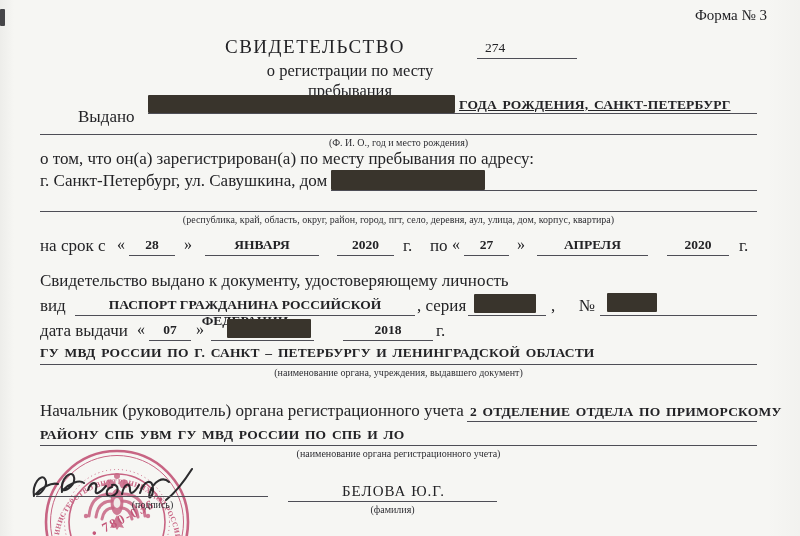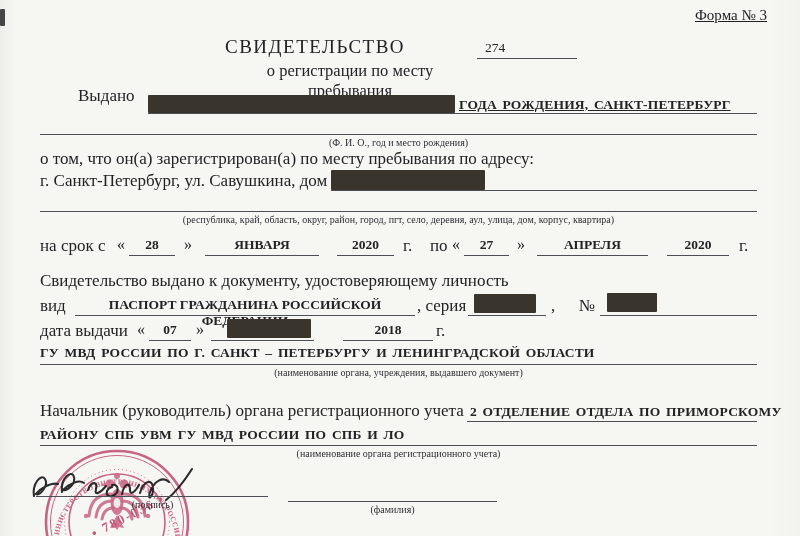--- a/index.html
+++ b/index.html
@@ -24,26 +24,26 @@
              transform:rotate(-27deg);white-space:nowrap;}
   .corner{background:#454548;border-radius:1px;}
 </style>
 </head>
 <body>
 
 <div class="page">
 
   <div class="abs corner" style="left:0;top:9px;width:5px;height:17px;"></div>
 
-  <div class="abs sm" style="left:655px;top:7px;width:112px;text-align:right;text-decoration:underline;">Форма № 3</div>
+  <div class="abs sm" style="left:655px;top:7px;width:112px;text-align:right;">Форма № 3</div>
   <div class="abs title" style="left:225px;top:36px;width:210px;">СВИДЕТЕЛЬСТВО</div>
   <div class="abs" style="left:477px;top:40px;width:100px;border-bottom:1px solid var(--line);font-size:13.5px;padding-left:8px;box-sizing:border-box;height:19px;">274</div>
   <div class="abs subtitle" style="left:225px;top:61px;width:250px;">о регистрации по месту пребывания</div>
 
-  <div class="abs lbl" style="left:78px;top:86px;text-align:center;">Выдано</div>
+  <div class="abs lbl" style="left:78px;top:107px;text-align:center;">Выдано</div>
   <div class="abs redact" style="left:148px;top:95px;width:307px;height:18px;"></div>
   <div class="abs valb" style="left:459px;top:97px;text-decoration:underline;">ГОДА РОЖДЕНИЯ, САНКТ-ПЕТЕРБУРГ</div>
   <div class="abs uline" style="left:148px;top:113px;width:609px;"></div>
 
   <div class="abs uline" style="left:40px;top:134px;width:717px;"></div>
   <div class="abs cap" style="left:40px;top:137px;width:717px;">(Ф. И. О., год и место рождения)</div>
 
   <div class="abs lbl" style="left:40px;top:149px;">о том, что он(а) зарегистрирован(а) по месту пребывания по адресу:</div>
   <div class="abs lbl" style="left:40px;top:171px;">г. Санкт-Петербург, ул. Савушкина, дом</div>
   <div class="abs redact" style="left:331px;top:170px;width:154px;height:20px;"></div>
@@ -146,16 +146,17 @@
       <path d="M84,21 c-7,2 -7,11 0,9 c8,-2 7,-13 0,-11"></path>
       <path d="M94,28 c2,-10 8,-13 8,-4 c0,6 5,2 9,-5"></path>
       <path d="M112,27 c4,-13 13,-15 13,-4 c0,8 -6,13 -3,3 c4,-11 13,-16 19,-10"></path>
       <path d="M138,34 C147,27 157,14 164,3"></path>
     </g>
   </svg>
 
   <div class="abs uline" style="left:36px;top:496px;width:232px;"></div>
   <div class="abs cap" style="left:110px;top:499px;width:85px;">(подпись)</div>
 
+  <div class="abs" style="left:290px;top:483px;width:207px;text-align:center;font-size:15px;letter-spacing:1px;white-space:nowrap;">БЕЛОВА  Ю.Г.</div>
   <div class="abs uline" style="left:288px;top:501px;width:209px;"></div>
   <div class="abs cap" style="left:288px;top:504px;width:209px;">(фамилия)</div>
 
 </div>
 
 </body></html>

